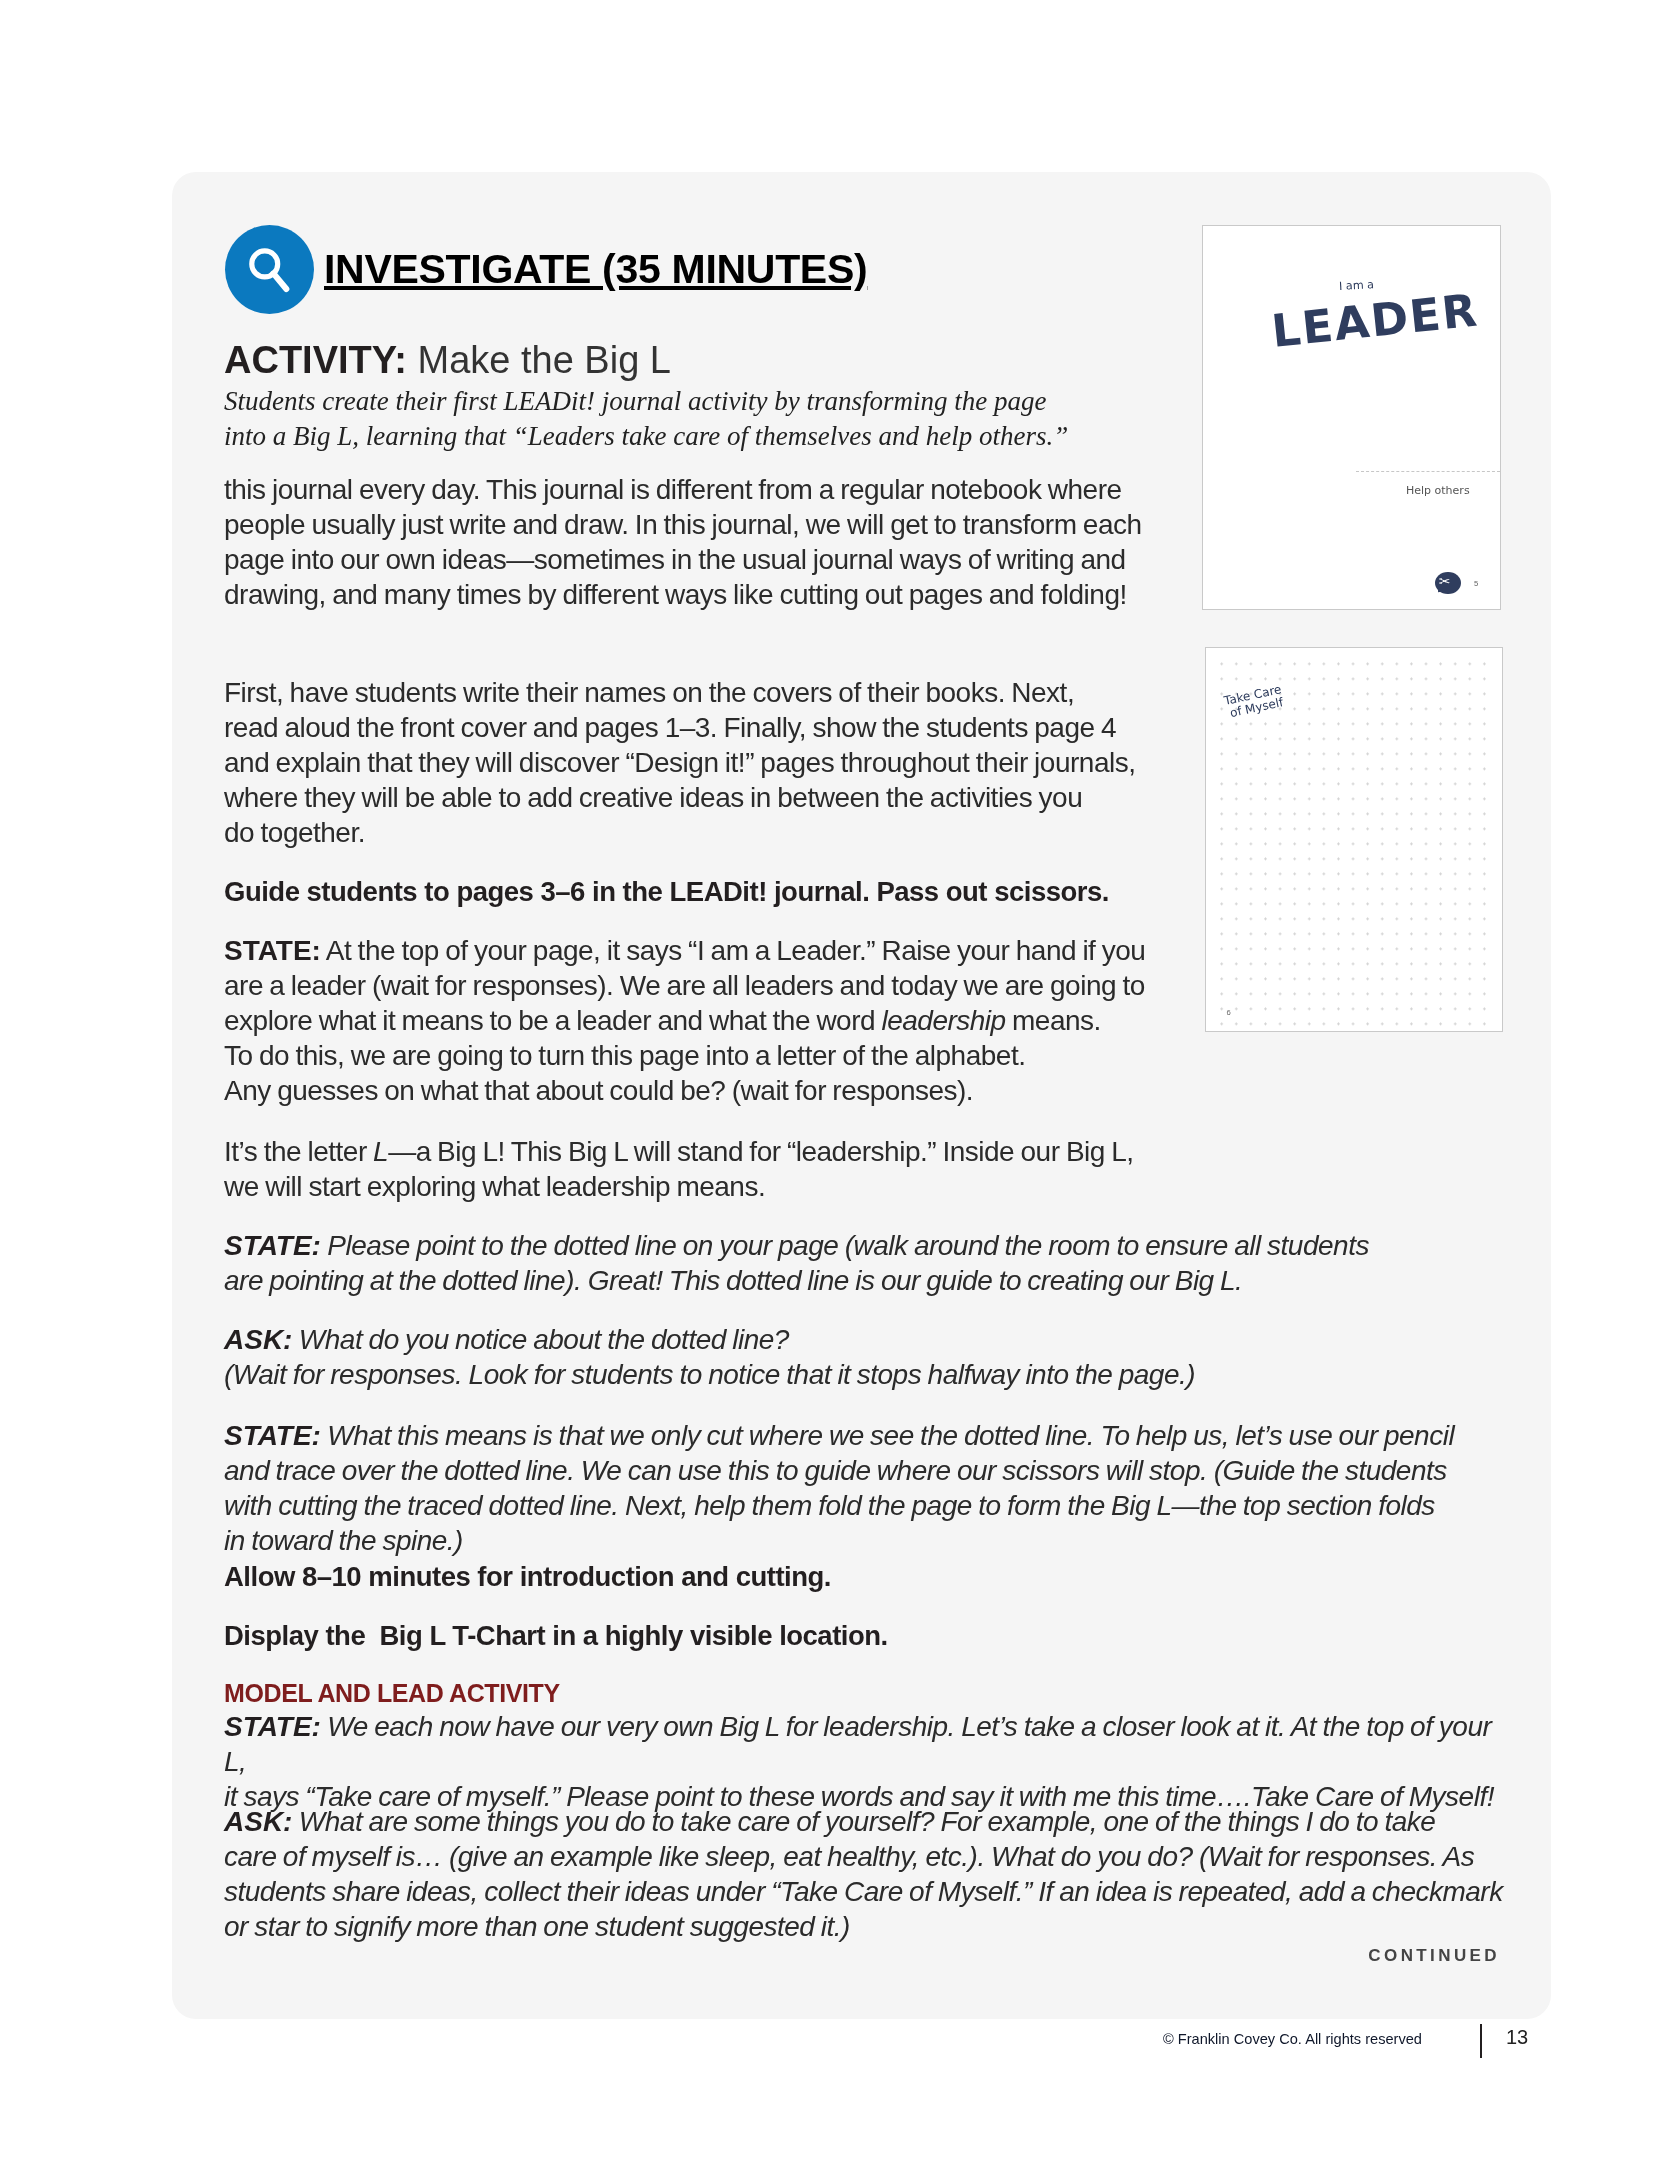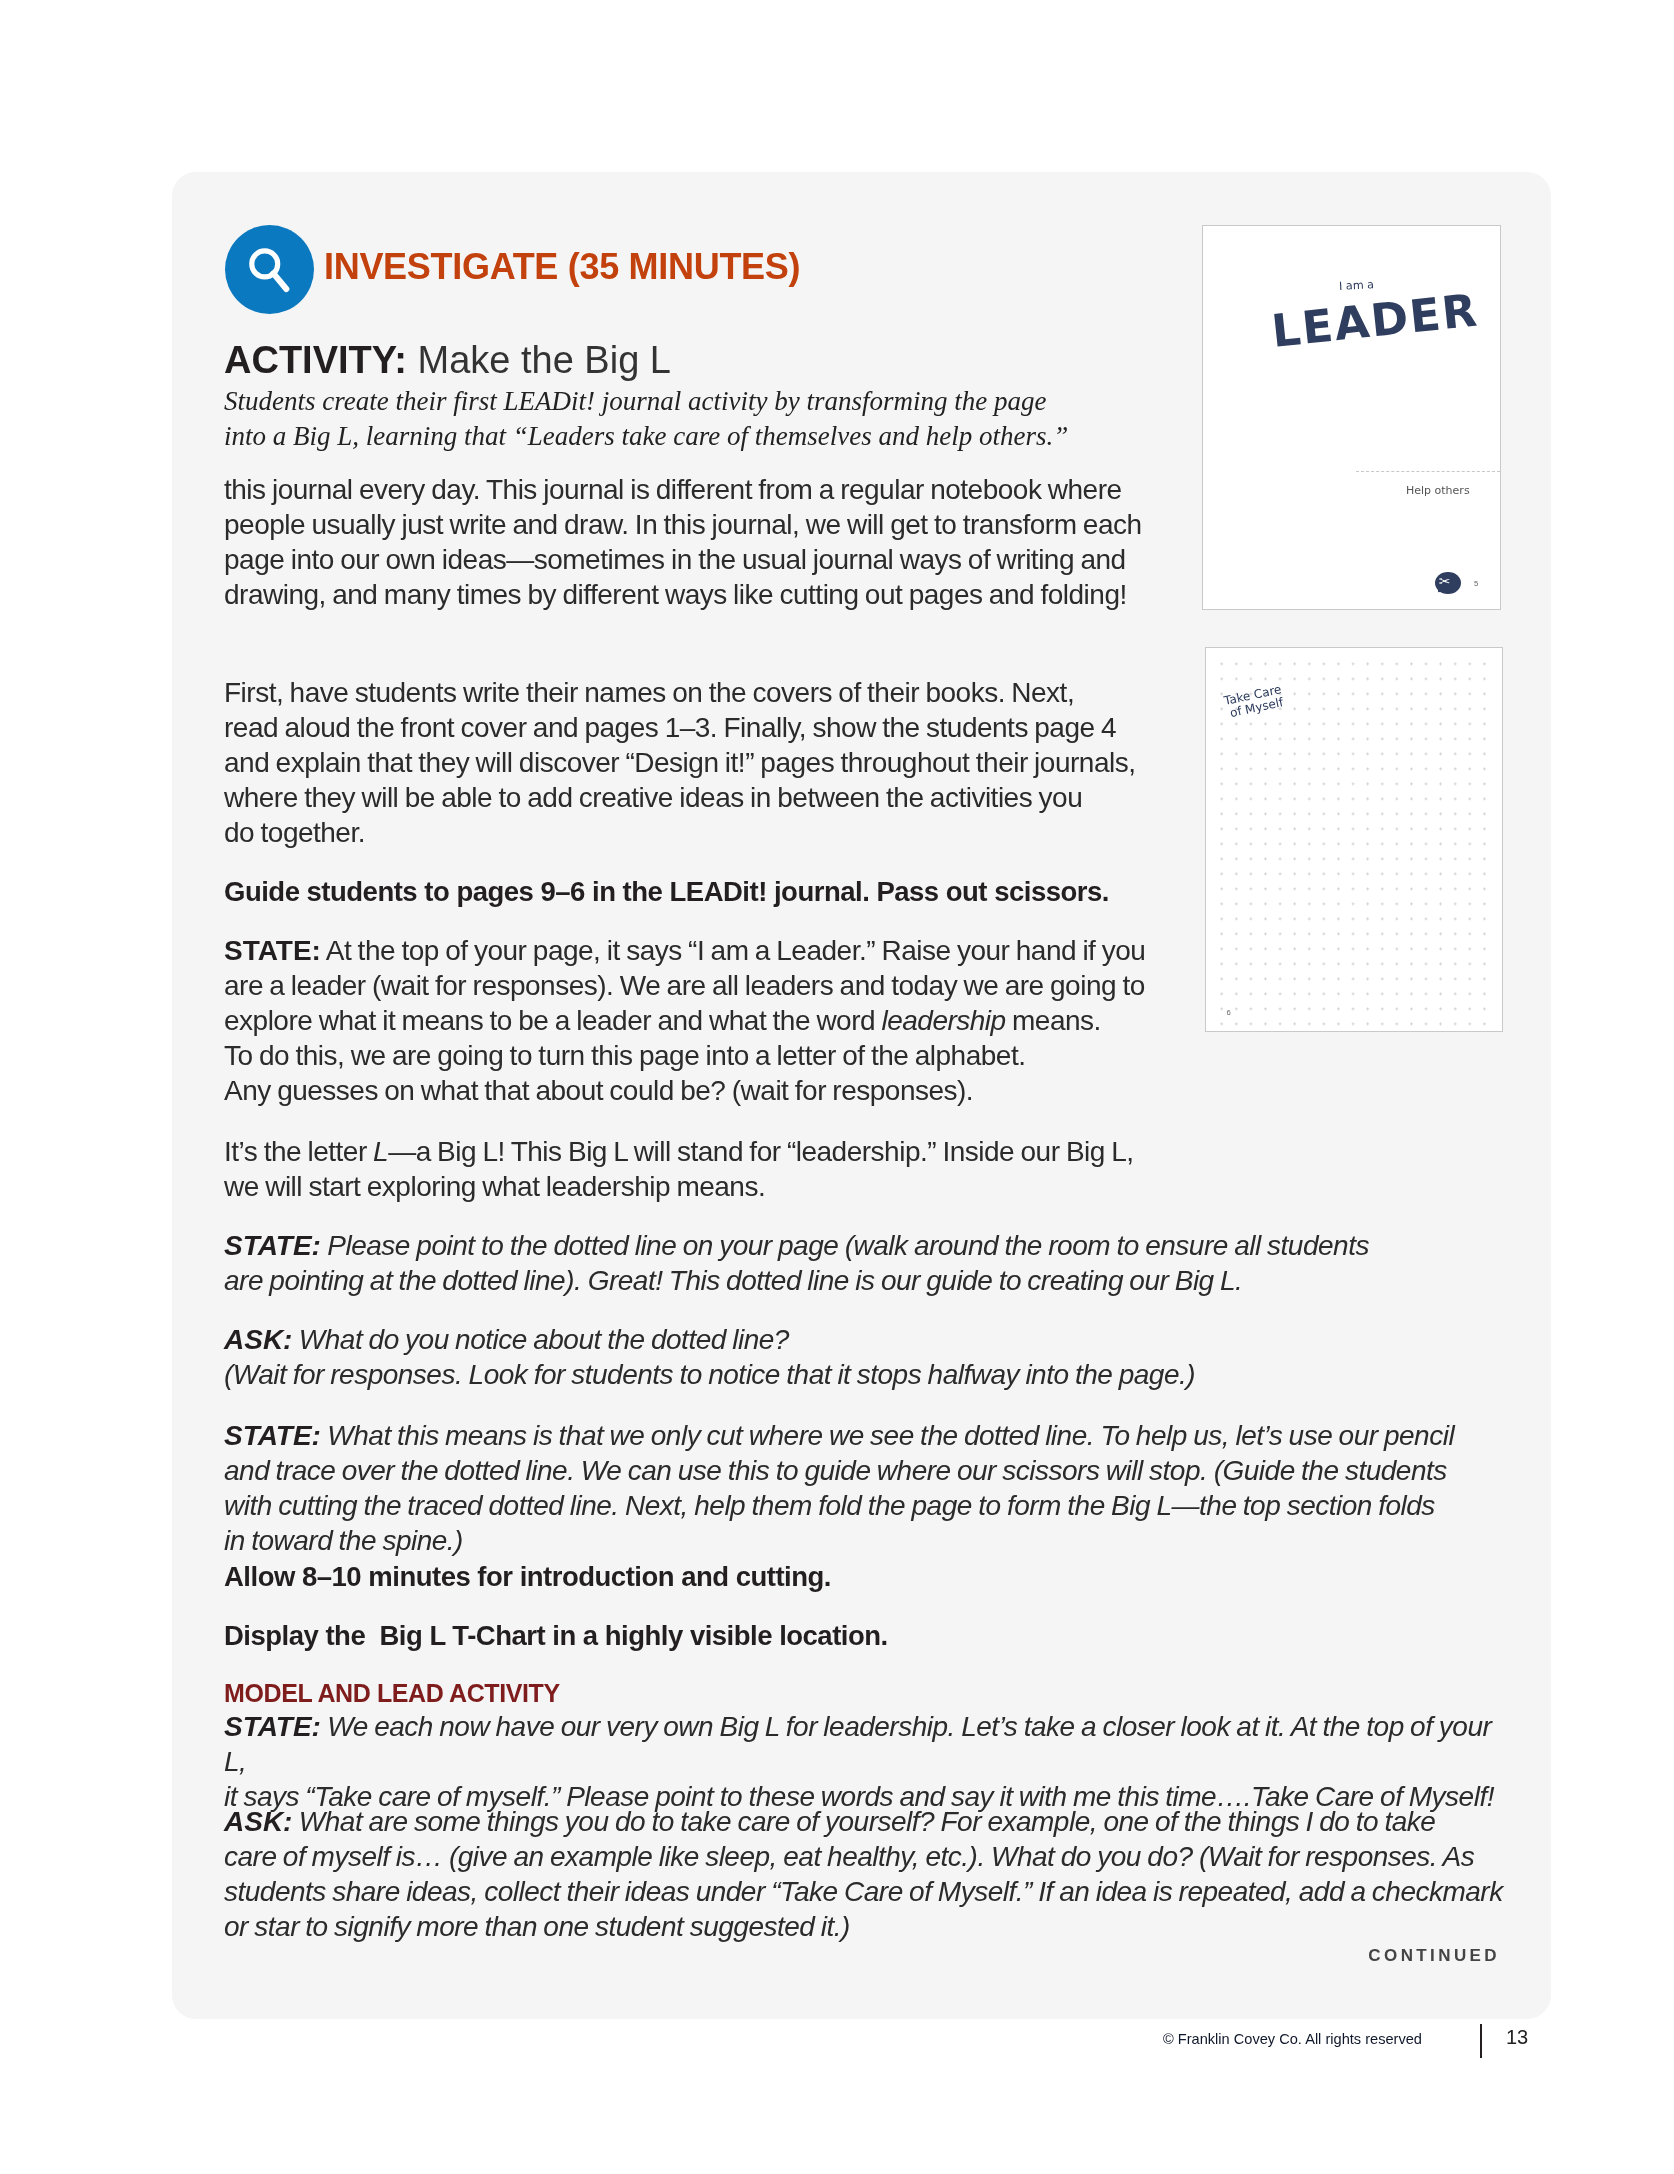--- a/index.html
+++ b/index.html
@@ -11,22 +11,22 @@
     position: absolute; left: 172px; top: 172px; width: 1379px; height: 1847px;
     background: #f5f5f5; border-radius: 24px;
   }
   .abs { position: absolute; }
   .icon-circle {
     left: 225px; top: 225px; width: 89px; height: 89px; border-radius: 50%;
     background: #0b79bf;
   }
   .icon-circle svg { position: absolute; left: 0; top: 0; }
   .section-heading {
-    left: 324px; top: 246px; font-size: 36px; font-weight: bold; color: #c2410c;
-    letter-spacing: -0.3px; white-space: nowrap;
+    left: 324px; top: 246px; font-size: 41px; font-weight: bold; color: #000000;
+    letter-spacing: -0.3px; white-space: nowrap; text-decoration: underline;
   }
   .activity-title { left: 224px; top: 338px; font-size: 38px; white-space: nowrap; line-height: 45px; }
   .activity-title .lbl { font-weight: bold; text-align: right; }
   .activity-title .val { font-weight: normal; color: #333; margin-top: 16px; }
   .subtitle {
     left: 224px; top: 384px; width: 946px; font-size: 27px; font-style: italic; line-height: 35px;
     font-family: "Liberation Serif", "DejaVu Serif", serif; color: #222;
   }
   .para {
     left: 224px; font-size: 28px; line-height: 35px; color: #2b2b2b; letter-spacing: -0.5px;
@@ -121,21 +121,21 @@
 </div>
 
 <div class="abs para narrow" style="top:675px">
   <div>First, have students write their names on the covers of their books. Next,</div>
   <div>read aloud the front cover and pages 1–3. Finally, show the students page 4</div>
   <div>and explain that they will discover “Design it!” pages throughout their journals,</div>
   <div>where they will be able to add creative ideas in between the activities you</div>
   <div>do together.</div>
 </div>
 
-<div class="abs bold-line" style="top:874px">Guide students to pages 9–6 in the LEADit! journal. Pass out scissors.</div>
+<div class="abs bold-line" style="top:874px">Guide students to pages 3–6 in the LEADit! journal. Pass out scissors.</div>
 
 <div class="abs para narrow" style="top:933px">
   <div><span class="lbl">STATE:</span><span> At the top of your page, it says “I am a Leader.” Raise your hand if you</span></div>
   <div>are a leader (wait for responses). We are all leaders and today we are going to</div>
   <div><span>explore what it means to be a leader and what the word </span><span class="italic">leadership</span><span> means.</span></div>
   <div>To do this, we are going to turn this page into a letter of the alphabet.</div>
   <div>Any guesses on what that about could be? (wait for responses).</div>
 </div>
 
 <div class="abs para narrow" style="top:1134px">

